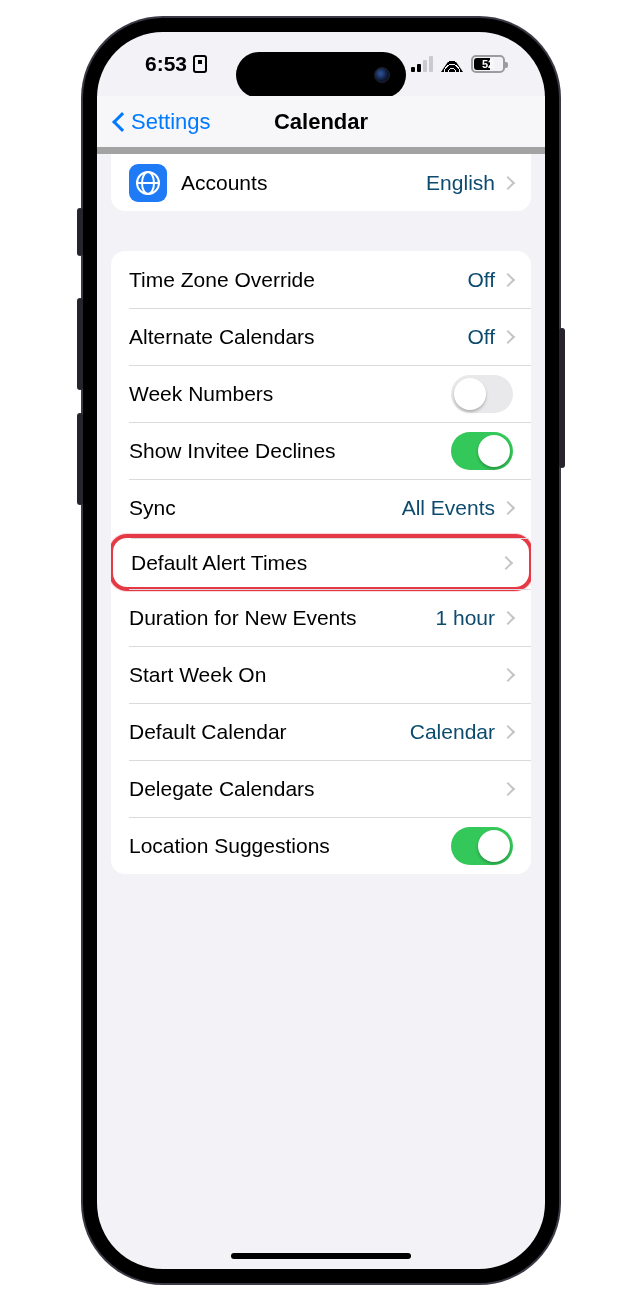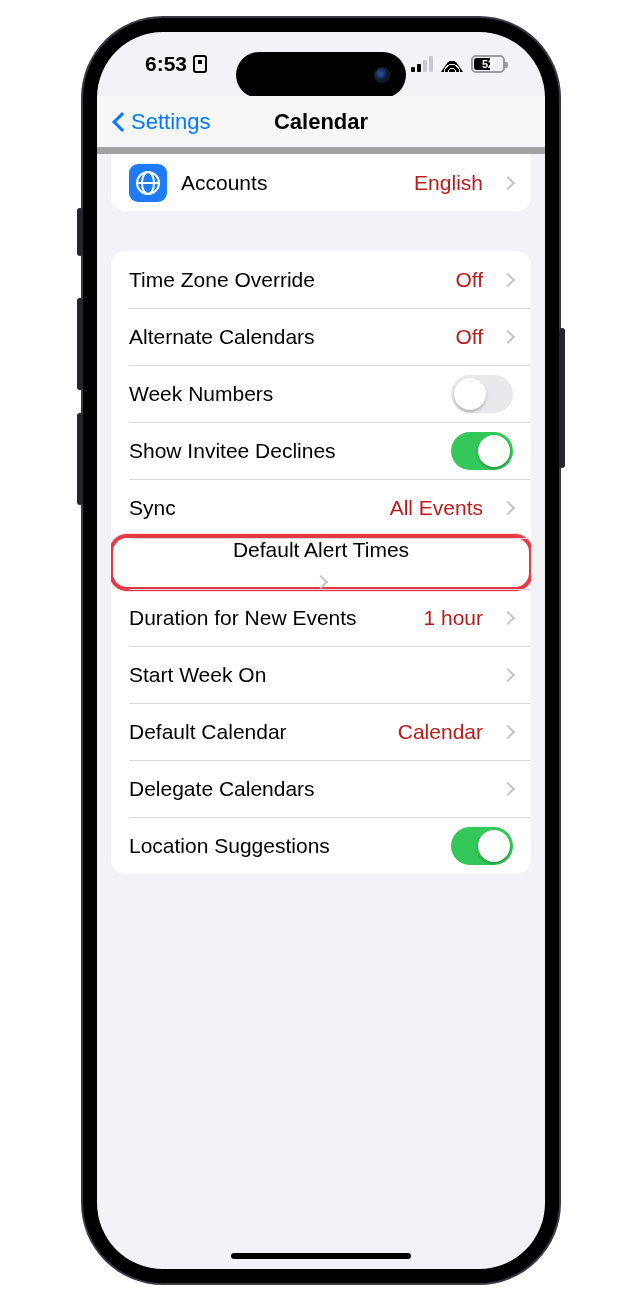--- a/index.html
+++ b/index.html
@@ -139,21 +139,21 @@
     padding: 0 18px;
     position:relative;
     font-size:21px;
     color:#000;
   }
   .row + .row::before{
     content:""; position:absolute; top:0; left:18px; right:0;
     height:1px; background:#d9d9de;
   }
   .row .label { flex:1; }
-  .row .value { color:#b91c1c; font-size:21px; margin-right:20px;}
+  .row .value { color:#0c4a6e; font-size:21px; margin-right:8px;}
   .chevron {
     width:10px; height:10px; border-right:2.5px solid #c5c5c9; border-top:2.5px solid #c5c5c9;
     transform: rotate(45deg);
   }
   .app-icon {
     width:38px; height:38px; border-radius:9px; background:#1e7bf5;
     display:flex; align-items:center; justify-content:center; margin-right:14px;
     flex-shrink:0;
   }
   .globe {
@@ -176,21 +176,20 @@
   .toggle.on { background:#34c759; }
   .toggle.on .knob { left:27px; }
 
   
   .highlight {
     border:4px solid #e63946;
     border-radius:18px;
     box-shadow: 0 0 0 1px rgba(230,57,70,.2);
     margin:-2px;
     padding:0 18px;
-    flex-direction:column;
   }
   .highlight + .row::before{ left:18px; }
 
   .home-indicator{
     position:absolute; bottom:10px; left:50%; transform:translateX(-50%);
     width:180px; height:6px; background:#000; border-radius:4px;
   }
 </style>
 </head>
 <body>

